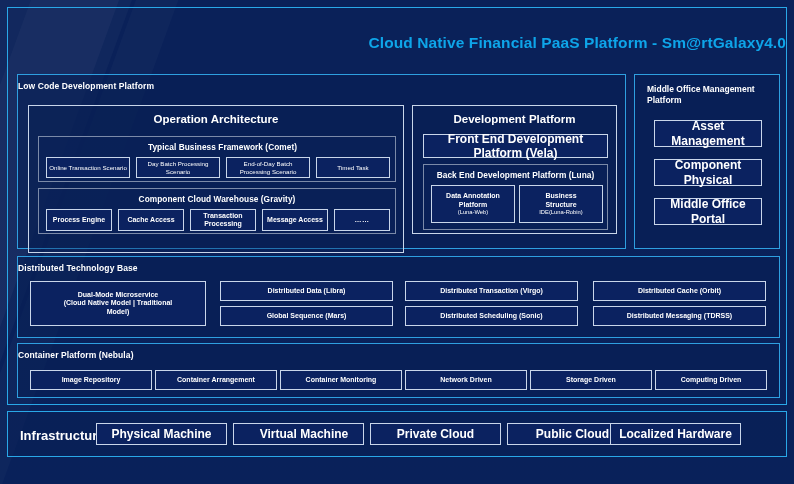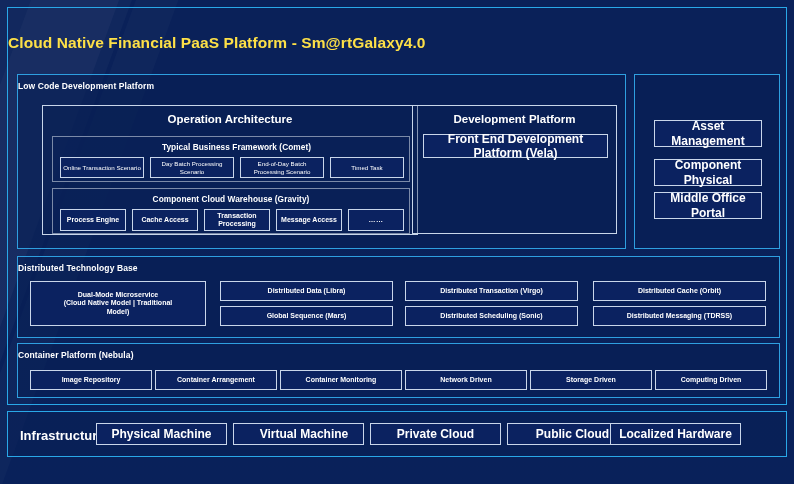--- a/index.html
+++ b/index.html
@@ -52,22 +52,22 @@
     position: absolute;
     left: 7px; top: 7px;
     width: 780px; height: 398px;
     border: 1.4px solid #29a8e8;
     background: transparent;
   }
 
   .page-title {
     position: absolute;
     left: 0; right: 0; top: 26px;
-    text-align: left;
-    color: #fde047;
+    text-align: right;
+    color: #0ea5e9;
     font-size: 15.5px;
     font-weight: bold;
     letter-spacing: 0.1px;
   }
 
   
   .panel {
     position: absolute;
     border: 1.2px solid #2e9fe0;
     background: rgba(8, 31, 84, 0.55);
@@ -156,21 +156,21 @@
 <div id="bg-diag-2"></div>
 <div id="bg-diag-3"></div>
 
 <div class="main-frame">
 
   <h1 class="page-title">Cloud Native Financial PaaS Platform - Sm@rtGalaxy4.0</h1>
 
   <div class="panel" style="left:9px; top:66px; width:609px; height:175px;">
     <div class="panel-title">Low Code Development Platform</div>
 
-    <div class="subpanel" style="left:24px; top:30px; width:376px; height:130px;">
+    <div class="subpanel" style="left:10px; top:30px; width:376px; height:148px;">
       <div class="subpanel-title">Operation Architecture</div>
 
       <div class="group" style="left:9px; top:30px; width:358px; height:46px;padding-left:11px;">
         <div class="group-title">Typical Business Framework (Comet)</div>
         <div class="box sm" style="left:7px; top:20px; width:84px; height:21px;">Online Transaction Scenario</div>
         <div class="box sm" style="left:97px; top:20px; width:84px; height:21px;">Day Batch Processing Scenario</div>
         <div class="box sm" style="left:187px; top:20px; width:84px; height:21px;">End-of-Day Batch Processing Scenario</div>
         <div class="box sm" style="left:277px; top:20px; width:74px; height:21px;">Timed Task</div>
       </div>
 
@@ -182,27 +182,41 @@
         <div class="box" style="left:223px; top:20px; width:66px; height:22px;">Message Access</div>
         <div class="box dots" style="left:295px; top:20px; width:56px; height:22px;">……</div>
       </div>
     </div>
 
     <div class="subpanel" style="left:394px; top:30px; width:205px; height:129px;">
       <div class="subpanel-title">Development Platform</div>
 
       <div class="box md" style="left:10px; top:28px; width:185px; height:24px;">Front End Development Platform (Vela)</div>
 
+      <div class="group" style="left:10px; top:58px; width:185px; height:66px;">
+        <div class="group-title">Back End Development Platform (Luna)</div>
+        <div class="box" style="left:7px; top:20px; width:84px; height:38px;">
+          <span>Data Annotation</span>
+          <span>Platform</span>
+          <span class="sub">(Luna-Web)</span>
+        </div>
+        <div class="box" style="left:95px; top:20px; width:84px; height:38px;">
+          <span>Business</span>
+          <span>Structure</span>
+          <span class="sub">IDE(Luna-Robin)</span>
+        </div>
+      </div>
     </div>
   </div>
 
   <div class="panel" style="left:626px; top:66px; width:146px; height:175px;">
+    <div style="color:#ffffff; font-weight:bold; font-size:8.5px; padding:9px 0 0 12px; line-height:1.35; text-align:left;">Middle Office Management Platform</div>
     <div class="box md" style="left:19px; top:45px; width:108px; height:27px;">Asset Management</div>
     <div class="box md" style="left:19px; top:84px; width:108px; height:27px;">Component Physical</div>
-    <div class="box md" style="left:19px; top:117px; width:108px; height:27px;">Middle Office Portal</div>
+    <div class="box md" style="left:19px; top:123px; width:108px; height:27px;">Middle Office Portal</div>
   </div>
 
   <div class="panel" style="left:9px; top:248px; width:763px; height:82px;">
     <div class="panel-title">Distributed Technology Base</div>
 
     <div class="box" style="left:12px; top:24px; width:176px; height:45px;">
       <span>Dual-Mode Microservice</span>
       <span>(Cloud Native Model | Traditional</span>
       <span>Model)</span>
     </div>

